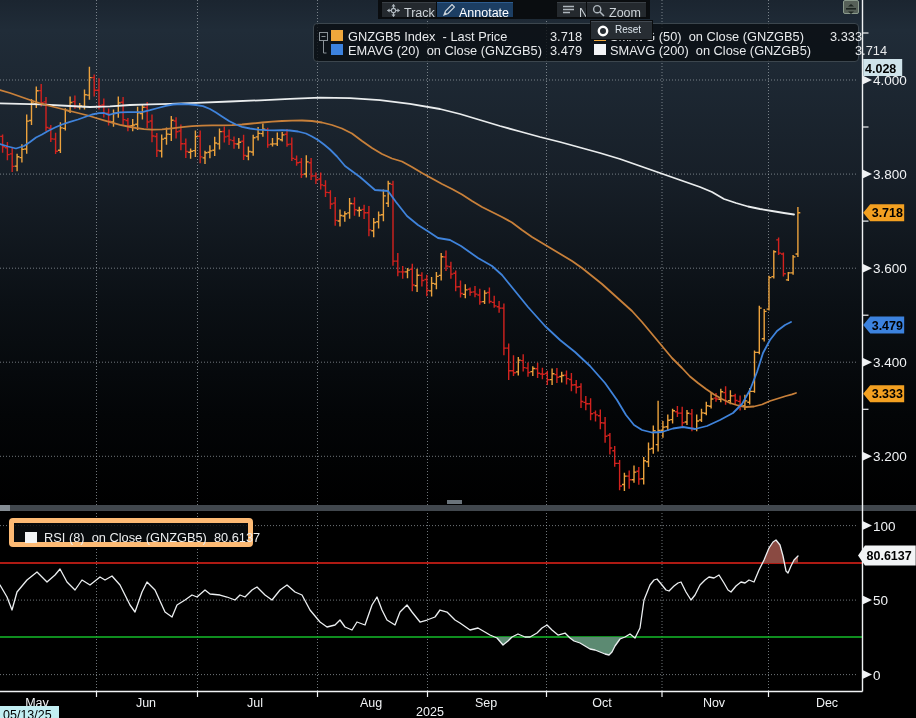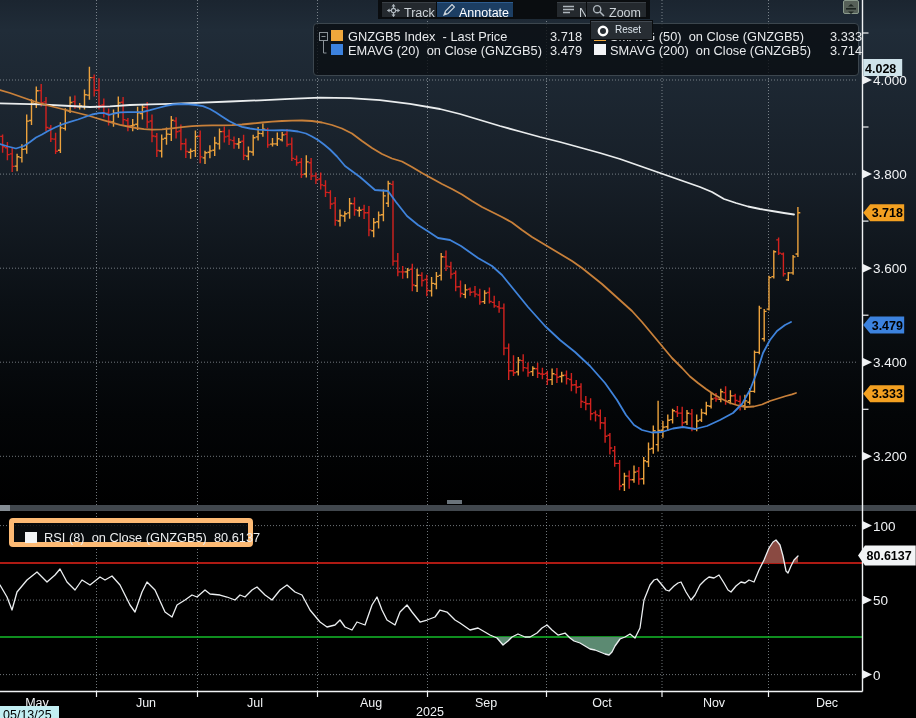--- a/index.html
+++ b/index.html
@@ -1,20 +1,20 @@
 <!DOCTYPE html>
 <html><head><meta charset="utf-8"><style>
 html,body{margin:0;padding:0;background:#000;width:916px;height:718px;overflow:hidden}
 *{box-sizing:border-box}
 body{font-family:"Liberation Sans",sans-serif;position:relative}
 #chart{position:absolute;left:0;top:0}
 .btn{position:absolute;top:1px;height:17px;background:#24292e;border:1px solid #0a0c0e;
  box-shadow:inset 0 1px 0 #3a4046;color:#ccd2d7;font-size:12.5px;line-height:15px;padding:4px 7px 0 22px;}
 .btn svg{position:absolute;left:5px;top:2px}
-.legend{position:absolute;left:313px;top:23px;width:546px;height:53px;background:rgba(9,13,17,0.78);
+.legend{position:absolute;left:313px;top:23px;width:546px;height:39px;background:rgba(9,13,17,0.78);
  border:1px solid #3c464e;border-radius:4px;font-size:12.8px;color:#e8eaec}
 .lrow{position:absolute;height:13px;line-height:13px;white-space:nowrap}
 .sw{position:absolute;width:12px;height:11px;top:0px}
 .val{position:absolute;text-align:right}
 .reset{position:absolute;left:590px;top:20px;width:63px;height:20px;background:#272d33;
  border:1px solid #0a0c0e;box-shadow:inset 0 1px 0 #434a52;color:#dde6ee;font-size:10px;line-height:18px;
  padding-left:24px}
 .rsileg{position:absolute;left:9px;top:518px;width:244px;height:29px;background:rgba(9,12,15,0.82);
  border:5px solid #fdba74;border-radius:4px;color:#eceeef;font-size:12.8px;line-height:29px;white-space:nowrap}
 </style></head>
@@ -332,21 +332,21 @@
   <span class="sw" style="left:263px;background:#f0a83c"></span>
   <span style="position:absolute;left:279px">SMAVG (50) &nbsp;on Close (GNZGB5)</span>
   <span class="val" style="left:451px;width:80px">3.333</span>
  </div>
  <div class="lrow" style="left:17px;top:20px">
   <span class="sw" style="left:0;background:#3c82de"></span>
   <span style="position:absolute;left:17px">EMAVG (20) &nbsp;on Close (GNZGB5)</span>
   <span class="val" style="left:173px;width:78px">3.479</span>
   <span class="sw" style="left:263px;background:#f2f4f5"></span>
   <span style="position:absolute;left:279px">SMAVG (200) &nbsp;on Close (GNZGB5)</span>
-  <span class="val" style="left:451px;width:80px">3.714</span>
+  <span class="val" style="left:476px;width:80px">3.714</span>
  </div>
 </div>
 <div class="reset">Reset<svg style="position:absolute;left:6px;top:4px" width="12" height="12" viewBox="0 0 12 12">
       <circle cx="6" cy="6" r="4.2" fill="none" stroke="#fff" stroke-width="2.4"></circle>
     </svg></div>
 <div class="rsileg">
     <span style="position:absolute;left:11px;top:9px;width:12px;height:11px;background:#f2f4f5"></span>
     <span style="position:absolute;left:30px">RSI (8) &nbsp;on Close (GNZGB5) &nbsp;80.6137</span>
   </div>
 </body></html>

